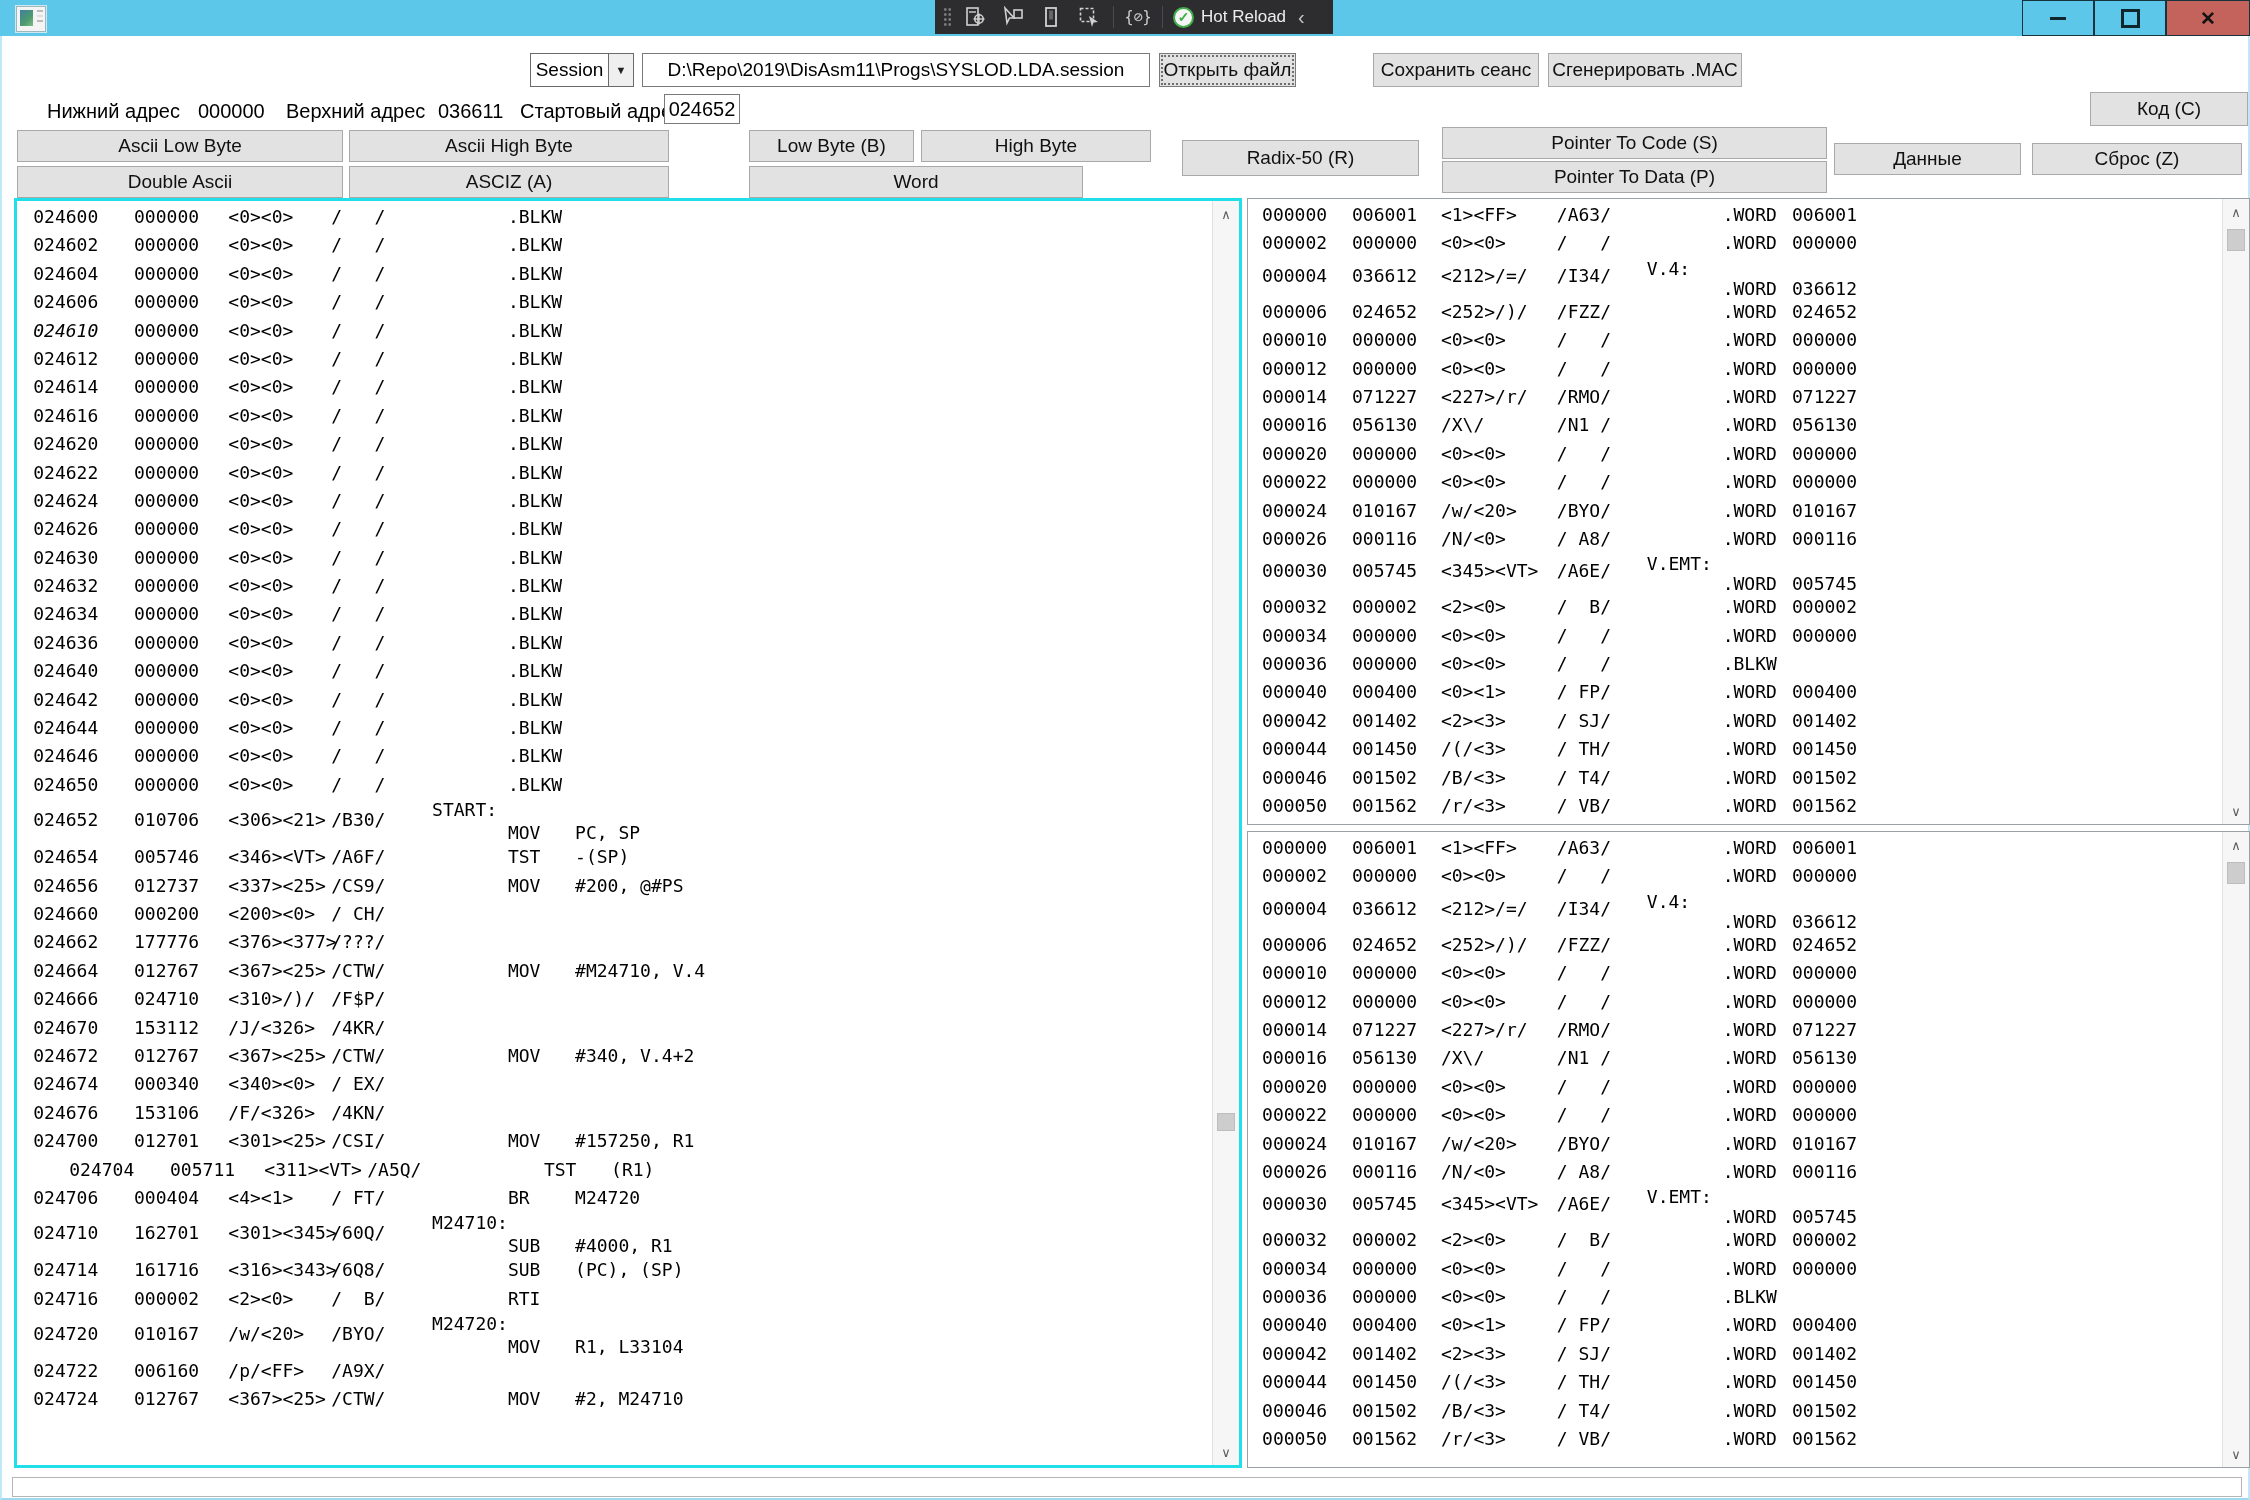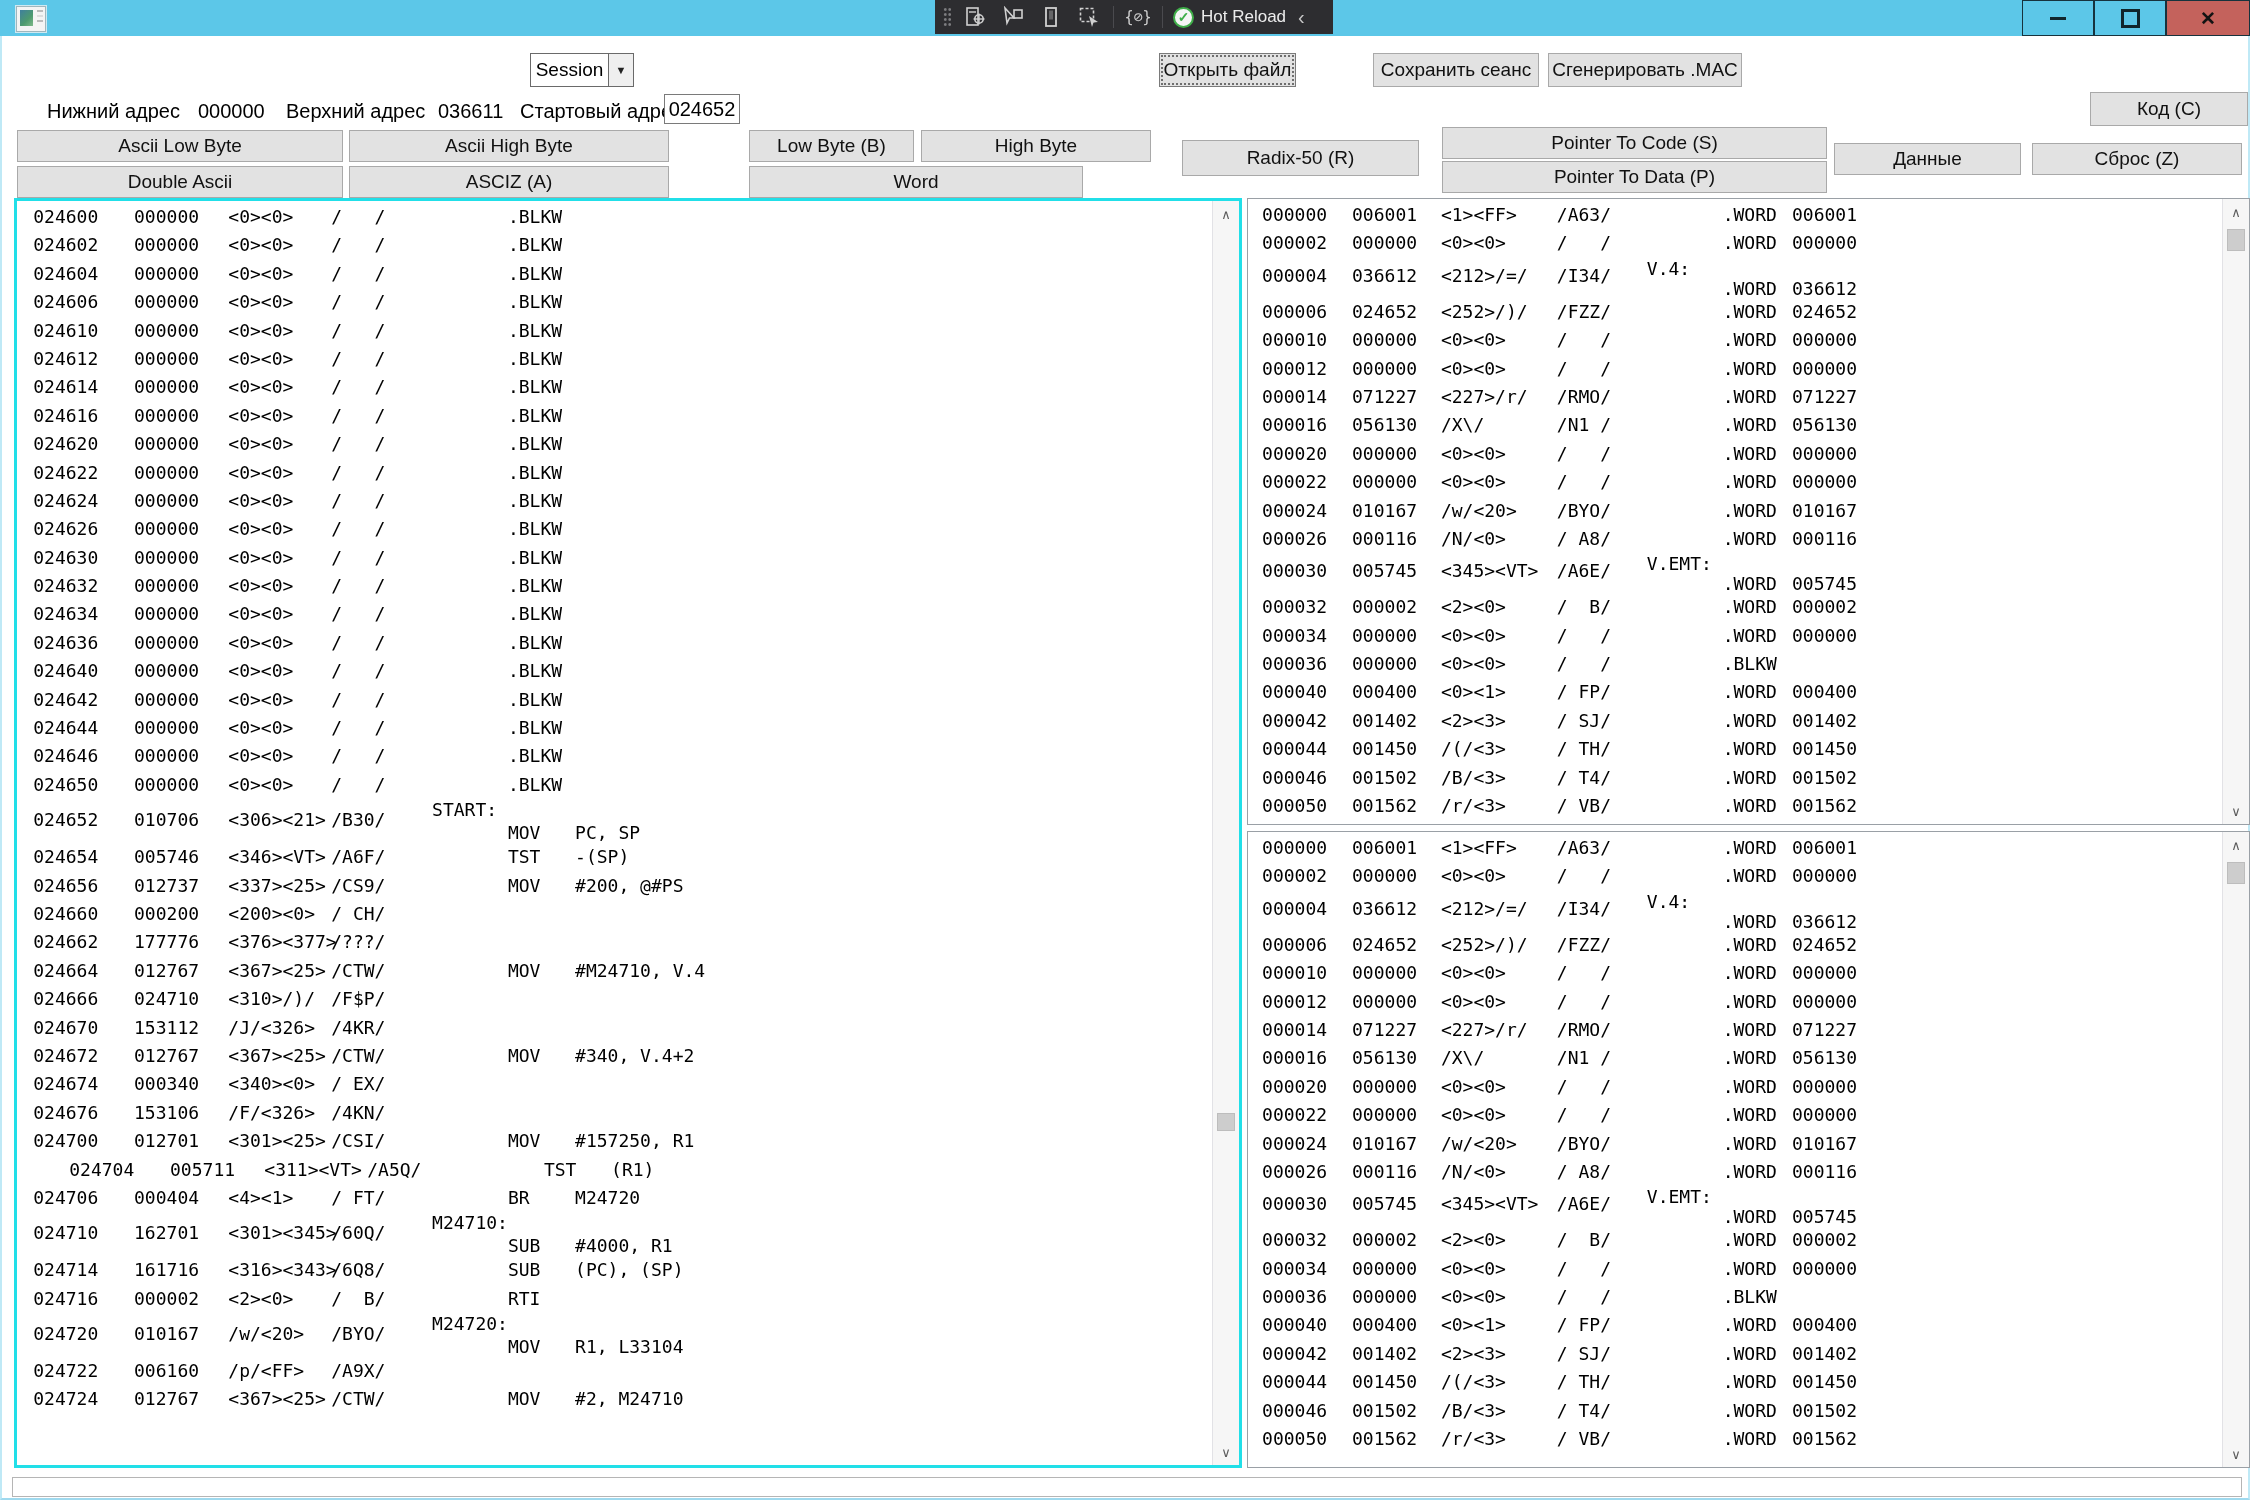--- a/index.html
+++ b/index.html
@@ -131,20 +131,21 @@
       </div>
   </div>
 </div>
 
 <div class="client">
 
   <div class="combo">
     <div class="txt">Session</div>
     <div class="arrow">▼</div>
   </div>
+  <input class="textbox" style="left: 640px; top: 17px; width: 508px; height: 34px;" value="D:\Repo\2019\DisAsm11\Progs\SYSLOD.LDA.session">
   <div class="btn focused" style="left:1157px;top:17px;width:137px;height:34px;">Открыть файл</div>
   <div class="btn" style="left:1371px;top:17px;width:166px;height:34px;">Сохранить сеанс</div>
   <div class="btn" style="left:1546px;top:17px;width:194px;height:34px;">Сгенерировать .MAC</div>
 
   <div class="lbl" style="left:45px;top:64px;">Нижний адрес</div>
   <div class="lbl" style="left:196px;top:64px;">000000</div>
   <div class="lbl" style="left:284px;top:64px;">Верхний адрес</div>
   <div class="lbl" style="left:436px;top:64px;">036611</div>
   <div class="lbl" style="left:518px;top:64px;">Стартовый адрес</div>
   <input class="textbox" style="left: 662px; top: 58px; width: 76px; height: 30px; font-size: 20px;" value="024652">
@@ -187,21 +188,21 @@
           <span class="c" style="left: 45.3ch; top: 3px;">.BLKW</span>
         </div>
         <div class="lrow" style="height: 28.4px;">
           <span class="c" style="left: 1.5ch; top: 3px;">024606</span>
           <span class="c" style="left: 10.8ch; top: 3px;">000000</span>
           <span class="c" style="left: 19.5ch; top: 3px;">&lt;0&gt;&lt;0&gt;</span>
           <span class="c" style="left: 29ch; top: 3px;">/   /</span>
           <span class="c" style="left: 45.3ch; top: 3px;">.BLKW</span>
         </div>
         <div class="lrow" style="height: 28.4px;">
-          <span class="c" style="left: 1.5ch; top: 3px;">024610</span>
+          <span class="c" style="left: 1.5ch; top: 3px; font-style: italic;">024610</span>
           <span class="c" style="left: 10.8ch; top: 3px;">000000</span>
           <span class="c" style="left: 19.5ch; top: 3px;">&lt;0&gt;&lt;0&gt;</span>
           <span class="c" style="left: 29ch; top: 3px;">/   /</span>
           <span class="c" style="left: 45.3ch; top: 3px;">.BLKW</span>
         </div>
         <div class="lrow" style="height: 28.4px;">
           <span class="c" style="left: 1.5ch; top: 3px;">024612</span>
           <span class="c" style="left: 10.8ch; top: 3px;">000000</span>
           <span class="c" style="left: 19.5ch; top: 3px;">&lt;0&gt;&lt;0&gt;</span>
           <span class="c" style="left: 29ch; top: 3px;">/   /</span>

